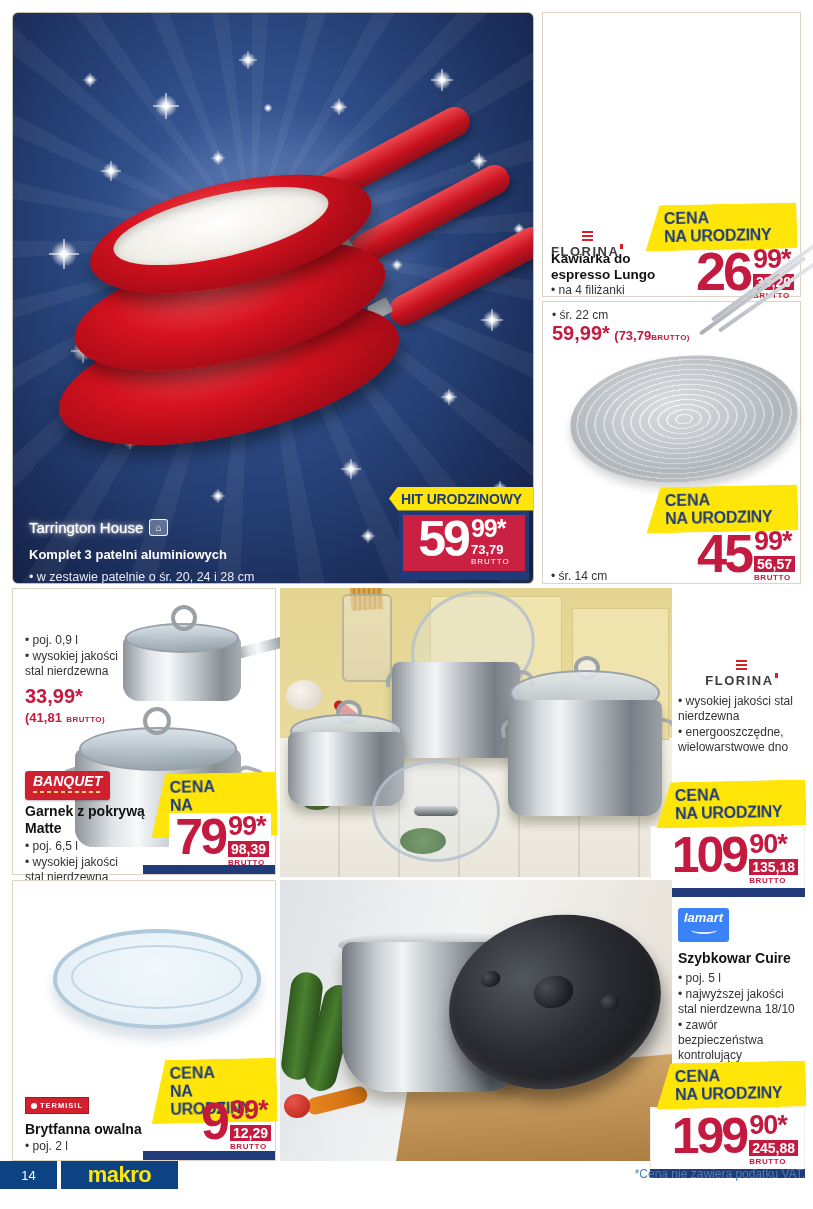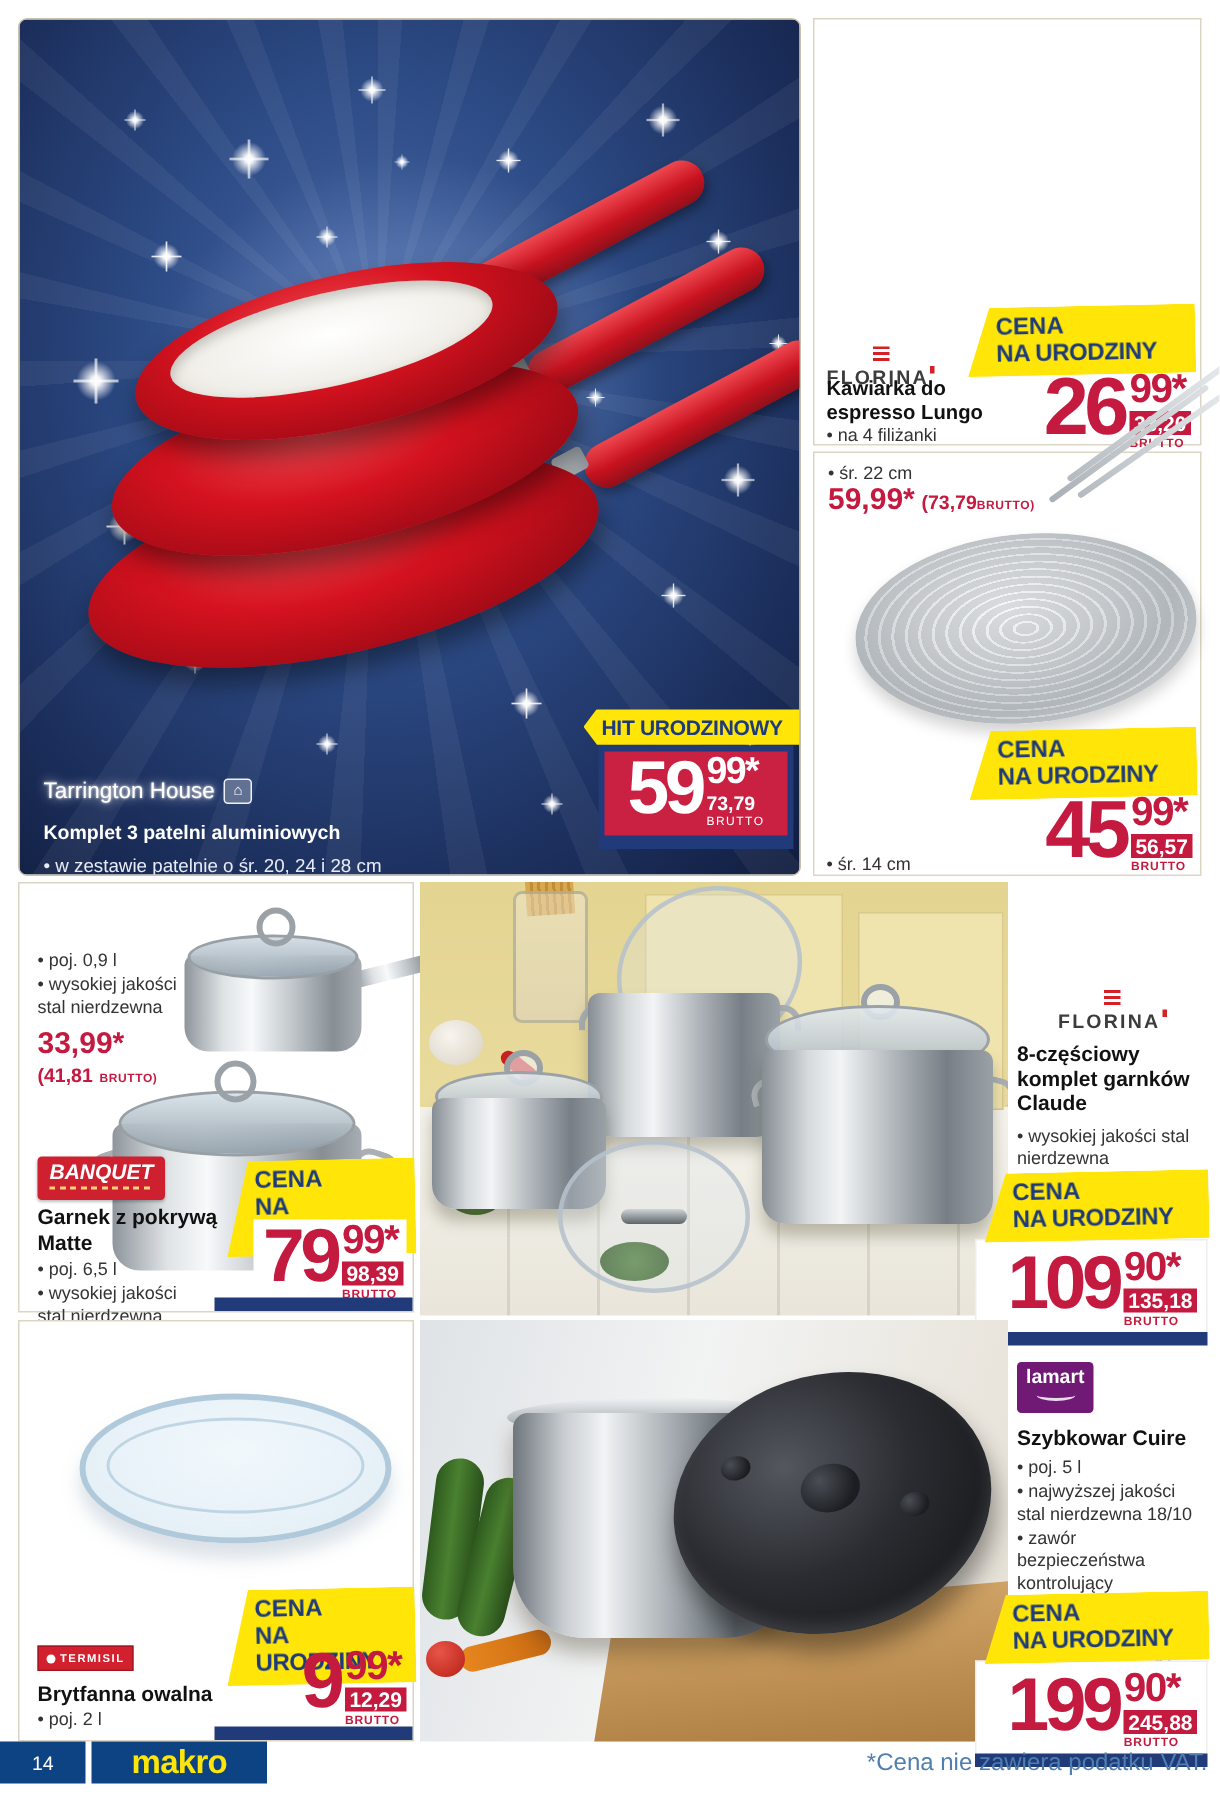--- a/index.html
+++ b/index.html
@@ -69,21 +69,21 @@
   .th-logo{left:16px;top:506px;color:#fff;font-size:15px;
            text-shadow:0 0 7px rgba(255,255,255,.9),0 0 2px #fff;display:flex;align-items:center;gap:6px;}
   .th-icon{display:inline-flex;align-items:center;justify-content:center;width:17px;height:15px;
            border:1px solid rgba(255,255,255,.9);border-radius:3px;background:rgba(255,255,255,.25);
            font-size:10px;line-height:1;text-shadow:none;}
   .pans-title{left:16px;top:534px;color:#fff;font-weight:bold;font-size:13px;}
   .pans-bullet{left:16px;top:557px;color:#e8ecf8;font-size:12.5px;}
   .pans-bullet::before{content:"• ";}
 
   
-  .hit-wrap{position:absolute;right:4px;bottom:17px;width:130px;margin-left:27px;}
+  .hit-wrap{position:absolute;right:4px;bottom:3px;width:130px;margin-left:27px;}
   .hit-badge{background:#ffe608;color:#1d3a7c;font-weight:bold;font-size:14px;letter-spacing:-.2px;
              padding:4px 4px 4px 12px;clip-path:polygon(0 50%,9px 0,100% 0,100% 100%,9px 100%);
              position:relative;z-index:2;width:146px;box-sizing:border-box;margin-left:-10px;
              filter:drop-shadow(1px 2px 2px rgba(0,0,0,.35));}
   .hit-navy{background:#203a7a;padding:4px 4px 9px;}
   .hit-red{background:#ca2143;display:flex;justify-content:center;align-items:flex-start;padding:2px 3px 5px;}
   .hzl{font-size:50px;font-weight:bold;color:#fff;line-height:.9;letter-spacing:-3px;}
   .hcol{display:flex;flex-direction:column;align-items:flex-start;margin-left:3px;color:#fff;}
   .hgr{font-size:25px;font-weight:bold;line-height:.9;letter-spacing:-1px;}
   .hbv{font-size:13px;font-weight:bold;margin-top:3px;}
@@ -92,22 +92,22 @@
   
   .florina{display:flex;align-items:center;gap:3px;flex-direction:column;}
   .fl-mark{width:11px;height:10px;background:repeating-linear-gradient(180deg,#d42027 0 2px,transparent 2px 4px);}
   .fl-word{font-weight:bold;font-size:13px;letter-spacing:1.5px;color:#3c3c3c;}
   .fl-word::after{content:"";display:inline-block;width:3px;height:5px;background:#d42027;margin-left:1px;vertical-align:top;}
   .banquet{background:#cf2030;color:#fff;font-weight:bold;font-style:italic;font-size:14px;
            padding:3px 8px 7px;border-radius:3px;display:inline-block;line-height:1;z-index:5;
            box-shadow:0 1px 2px rgba(0,0,0,.25);position:absolute;}
   .banquet::after{content:"";display:block;height:2px;margin-top:3px;
                   background:repeating-linear-gradient(90deg,#ffd37a 0 4px,transparent 4px 7px);}
-  .lamart{background:#701a75;color:#fff;font-weight:bold;font-size:13px;text-align:center;
-          padding:3px 6px 8px;border-radius:3px;display:inline-block;line-height:1;position:absolute;}
+  .lamart{background:#3b82f6;color:#fff;font-weight:bold;font-size:13px;text-align:center;
+          padding:3px 6px 8px;border-radius:3px;display:inline-block;line-height:1;position:absolute;font-style:italic;}
   .lamart::after{content:"";display:block;width:26px;height:6px;margin:2px auto 0;
                  border-bottom:2px solid rgba(255,255,255,.85);border-radius:50%;}
   .termisil{background:#d2202f;color:#fff;font-weight:bold;font-size:7.5px;letter-spacing:1px;
             padding:3px 5px;border:1px solid #a81622;display:inline-flex;align-items:center;gap:3px;position:absolute;}
   .tm-dot{width:6px;height:6px;border-radius:50%;background:#fff;}
 
   
   .silver{background:linear-gradient(90deg,#8e959b 0%,#dfe3e6 22%,#f7f9fa 38%,#c3c9cd 60%,#878e94 84%,#a7adb2 100%);}
 
   
@@ -198,21 +198,21 @@
      background:linear-gradient(180deg,rgba(215,225,232,.95),rgba(145,158,168,.9));border:2px solid #98a0a6;box-sizing:border-box;}
   .dpot-knob{position:absolute;left:130px;top:118px;width:20px;height:20px;border:4px solid #9aa1a7;border-radius:50%;}
   .dpot-loopl{position:absolute;left:46px;top:178px;width:24px;height:14px;border:4px solid #a9afb4;border-bottom:none;border-radius:12px 12px 0 0;transform:rotate(-18deg);}
   .dpot-loopr{position:absolute;left:222px;top:178px;width:24px;height:14px;border:4px solid #a9afb4;border-bottom:none;border-radius:12px 12px 0 0;transform:rotate(18deg);}
 
   
   .fpage{left:0;top:1161px;width:57px;height:28px;background:#0d4383;color:#fff;font-size:13px;
          display:flex;align-items:center;justify-content:center;}
   .flogo{left:61px;top:1161px;width:117px;height:28px;background:#0d4383;color:#ffe608;
          font-weight:bold;font-size:22px;letter-spacing:-.5px;display:flex;align-items:center;justify-content:center;}
-  .footnote{right:8px;top:1167px;color:#4e7fae;font-size:16px;}
+  .footnote{right:8px;top:1167px;color:#4e7fae;font-size:12px;}
 </style>
 </head>
 <body>
 
 <div class="page">
 
   <section class="tile tileA">
     <div class="glow"></div>
     <div class="abs" style="left:0;top:0;right:0;bottom:0;" id="starfield">
         <div class="sparkle" style="left: 140px; top: 80px; width: 26px; height: 26px;"></div>
@@ -406,21 +406,20 @@
     </div>
     <div class="flatlid" style="left:92px;top:172px;width:122px;height:96px;">
       <div class="fh"></div>
     </div>
   </div>
   <section class="abs rcolE">
     <div class="florina" style="margin-bottom:6px;">
       <span class="fl-mark"></span>
       <span class="fl-word">FLORINA</span>
     </div>
-    <div class="pname" style="font-size:14px;">8-częściowy komplet garnków Claude</div>
     <ul class="blist" style="margin-top:6px;">
       <li>wysokiej jakości stal nierdzewna</li>
       <li>energooszczędne, wielowarstwowe dno</li>
     </ul>
   </section>
   <div class="pcard" style="left:650px;top:781px;">
     <div class="cb" style="width:150px;">
       <span class="cb1">CENA</span>
       <span class="cb2">NA URODZINY</span>
     </div>

